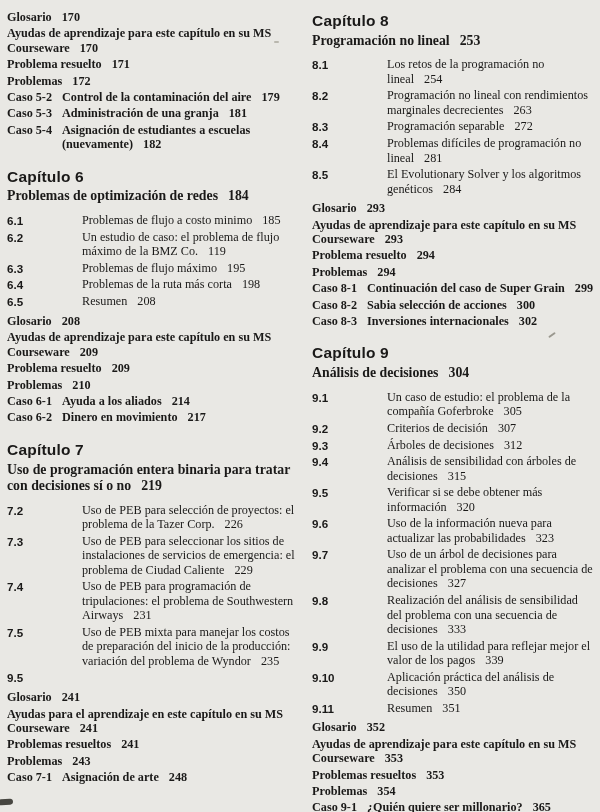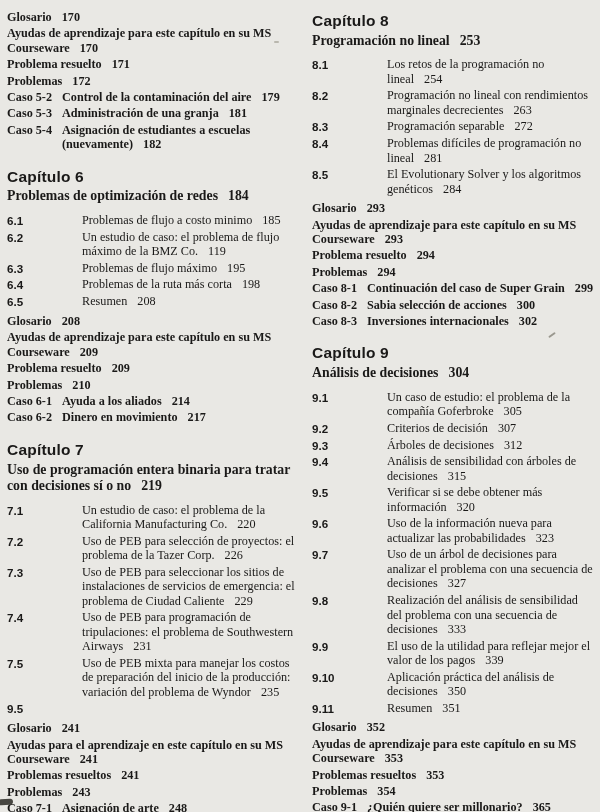--- a/index.html
+++ b/index.html
@@ -164,24 +164,20 @@
             <span class="case-label">Caso 6-2</span>
             <span class="case-title"><span>Dinero en movimiento</span><span class="pagenum">217</span></span>
           </div>
         </div>
       </div>
       <div class="chapter">
         <div class="chapter-heading">Capítulo 7</div>
         <div class="chapter-title"><span>Uso de programación entera binaria para tratar con decisiones sí o no</span><span class="pagenum">219</span></div>
         <div class="sections-block">
           <div class="section-row">
-            <span class="section-num">7.1</span>
-            <span class="section-text"><span>Un estudio de caso: el problema de la California Manufacturing Co.</span><span class="pagenum">220</span></span>
-          </div>
-          <div class="section-row">
             <span class="section-num">7.2</span>
             <span class="section-text"><span>Uso de PEB para selección de proyectos: el problema de la Tazer Corp.</span><span class="pagenum">226</span></span>
           </div>
           <div class="section-row">
             <span class="section-num">7.3</span>
             <span class="section-text"><span>Uso de PEB para seleccionar los sitios de instalaciones de servicios de emergencia: el problema de Ciudad Caliente</span><span class="pagenum">229</span></span>
           </div>
           <div class="section-row">
             <span class="section-num">7.4</span>
             <span class="section-text"><span>Uso de PEB para programación de tripulaciones: el problema de Southwestern Airways</span><span class="pagenum">231</span></span>

